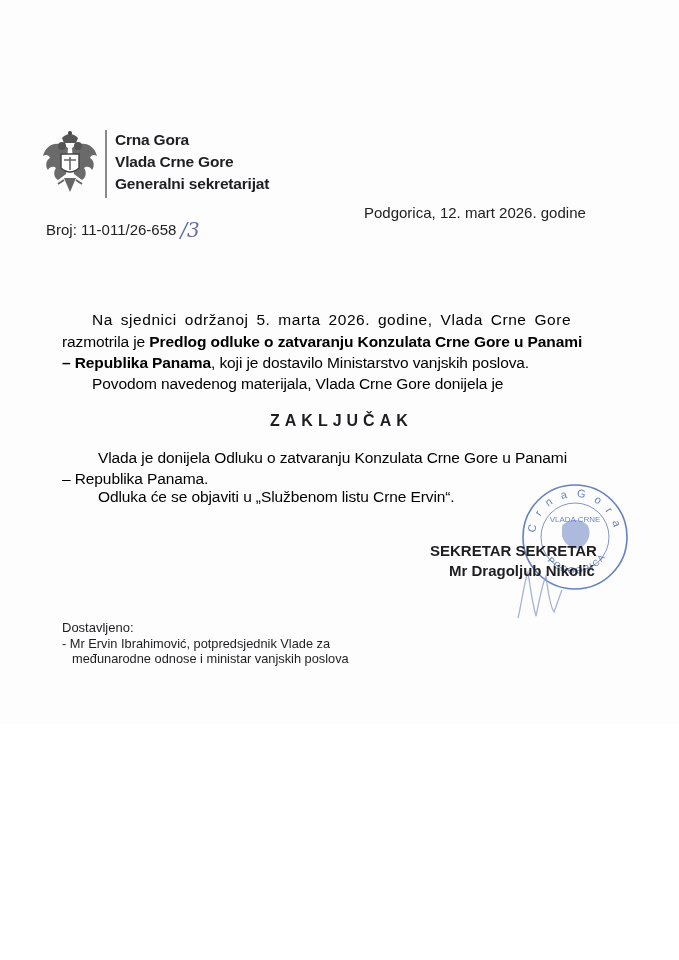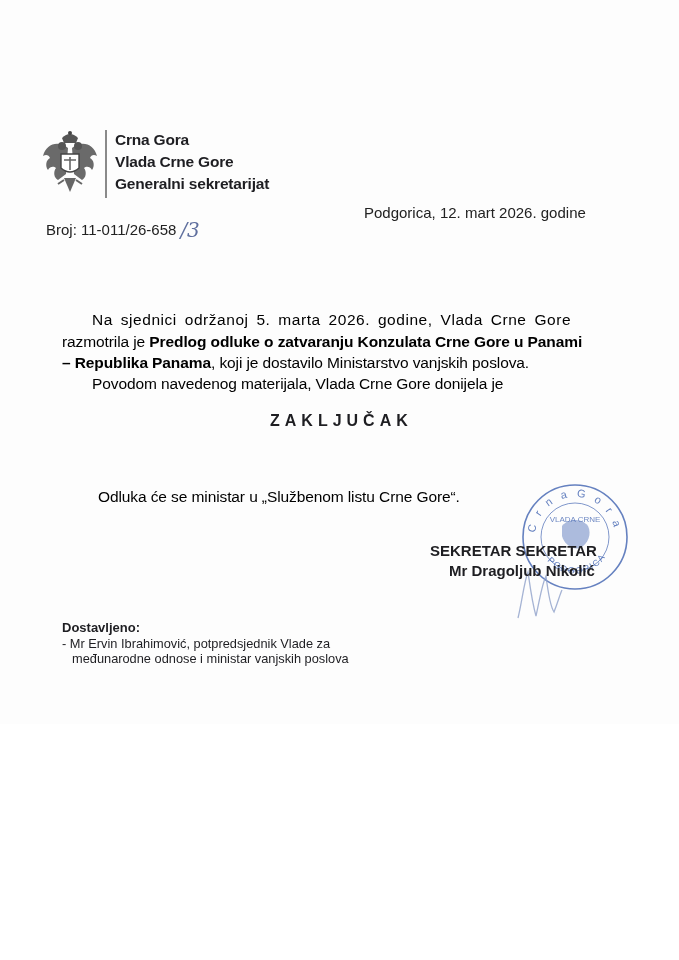--- a/index.html
+++ b/index.html
@@ -98,21 +98,21 @@
     }
     .signature {
       position: absolute;
       left: 512px; top: 562px;
       width: 60px; height: 60px;
     }
 
     .dist-title {
       position: absolute;
       left: 62px; top: 620px;
-      font-weight: bold;
+      font-weight: normal;
       font-size: 13px;
       color: #1e1e22;
     }
     .dist-item {
       position: absolute;
       font-size: 12.8px;
       color: #1e1e22;
     }
   </style>
 </head>
@@ -152,21 +152,23 @@
   <div class="para abs" style="left:62px; top:333px;">
     <span>razmotrila je </span><b>Predlog odluke o zatvaranju Konzulata Crne Gore u Panami</b>
   </div>
   <div class="para abs" style="left:62px; top:354px;">
     <b>– Republika Panama</b><span>, koji je dostavilo Ministarstvo vanjskih poslova.</span>
   </div>
   <div class="para abs" style="left:92px; top:375px;">Povodom navedenog materijala, Vlada Crne Gore donijela je</div>
 
   <div class="title abs">ZAKLJUČAK</div>
 
-  <div class="para abs" style="left:98px; top:488px;">Odluka će se ministar u „Službenom listu Crne Gore“.</div>
+  <div class="para abs" style="left:98px; top:449px;">Vlada je donijela Odluku o zatvaranju Konzulata Crne Gore u Panami</div>
+  <div class="para abs" style="left:62px; top:470px;">– Republika Panama.</div>
+  <div class="para abs" style="left:98px; top:488px;">Odluka će se objaviti u „Službenom listu Crne Ervin“.</div>
 
   <svg class="stamp" viewBox="0 0 110 110">
     <circle cx="55" cy="55" r="52" fill="none" stroke="#4a6bb5" stroke-width="1.6" opacity="0.85"></circle>
     <circle cx="55" cy="55" r="34" fill="none" stroke="#4a6bb5" stroke-width="1" opacity="0.7"></circle>
     <defs>
       <path id="arcTop" d="M 15 55 A 40 40 0 0 1 95 55"></path>
       <path id="arcBot" d="M 22 70 A 36 36 0 0 0 88 70"></path>
     </defs>
     <text font-family="Liberation Sans, sans-serif" font-size="11" fill="#4a6bb5" opacity="0.85" letter-spacing="3">
       <textPath href="#arcTop" startOffset="4">C r n a   G o r a</textPath>

